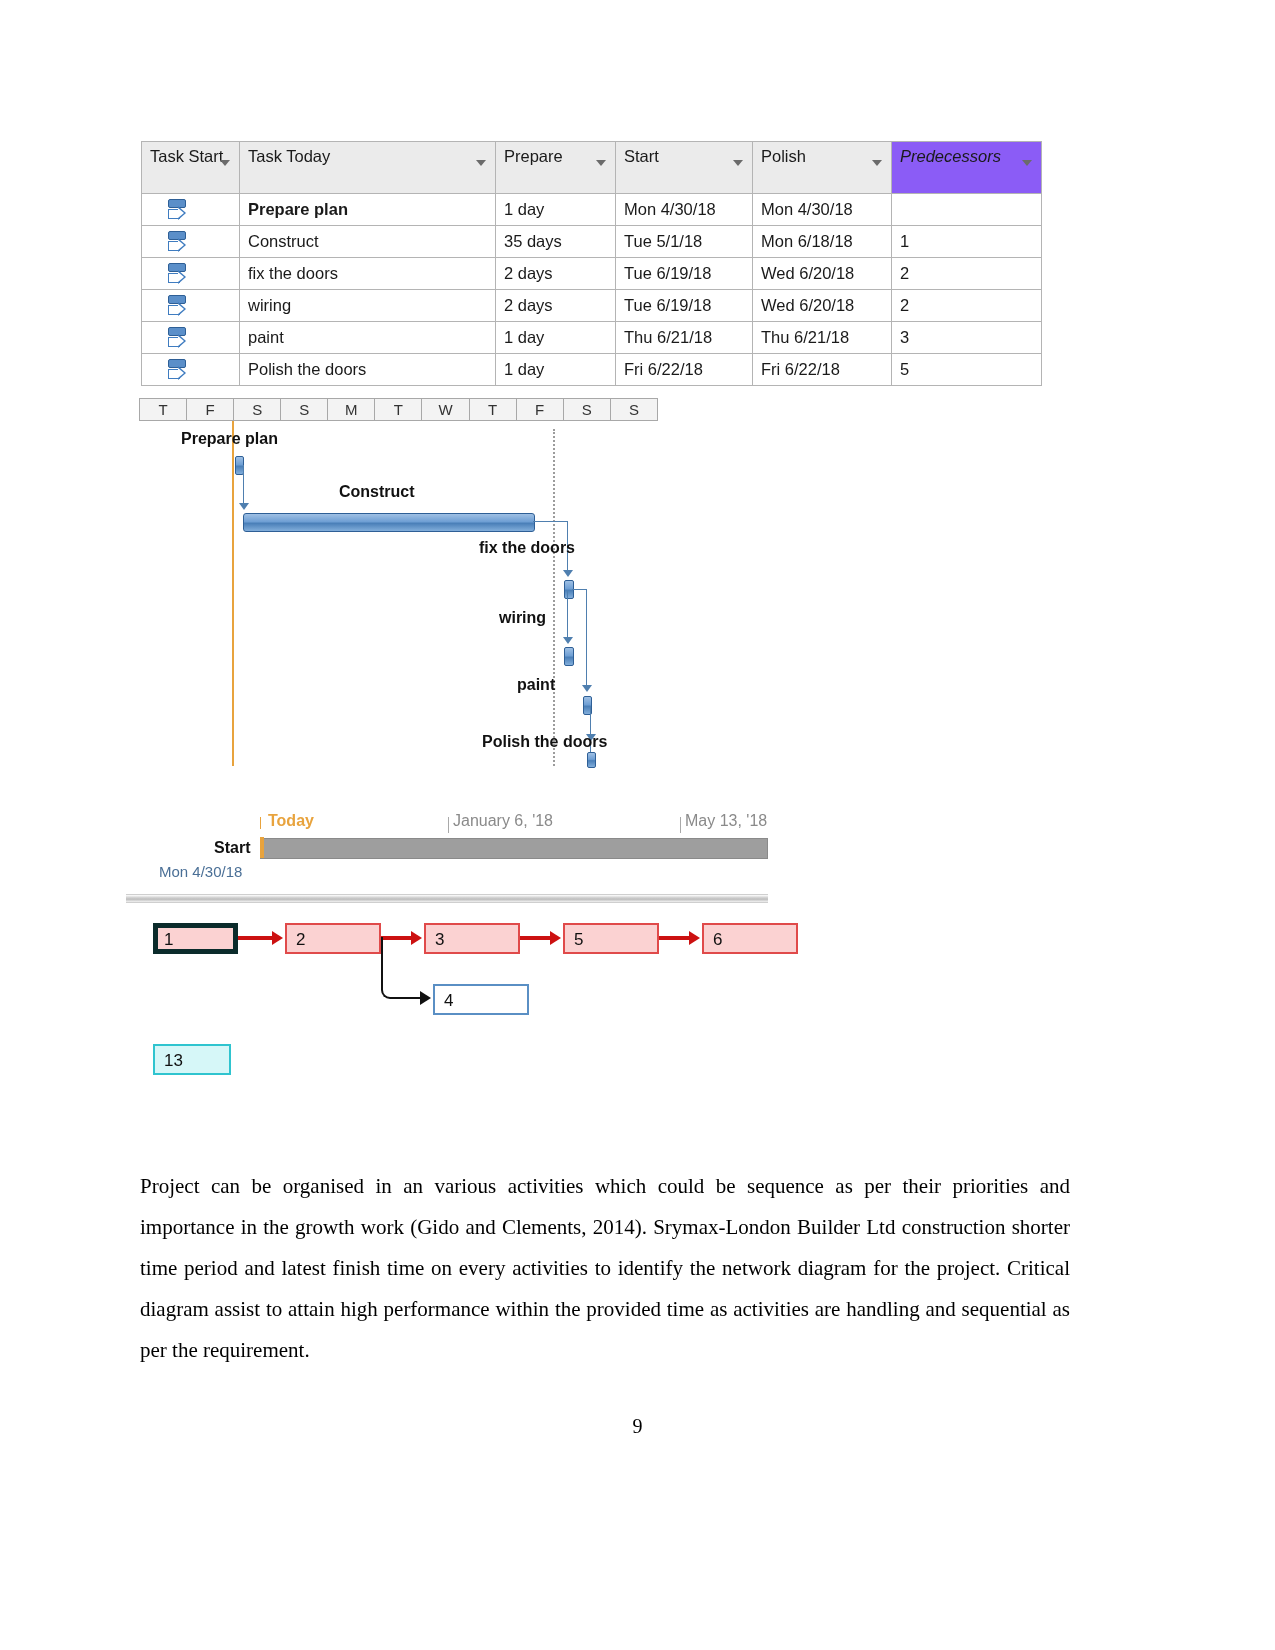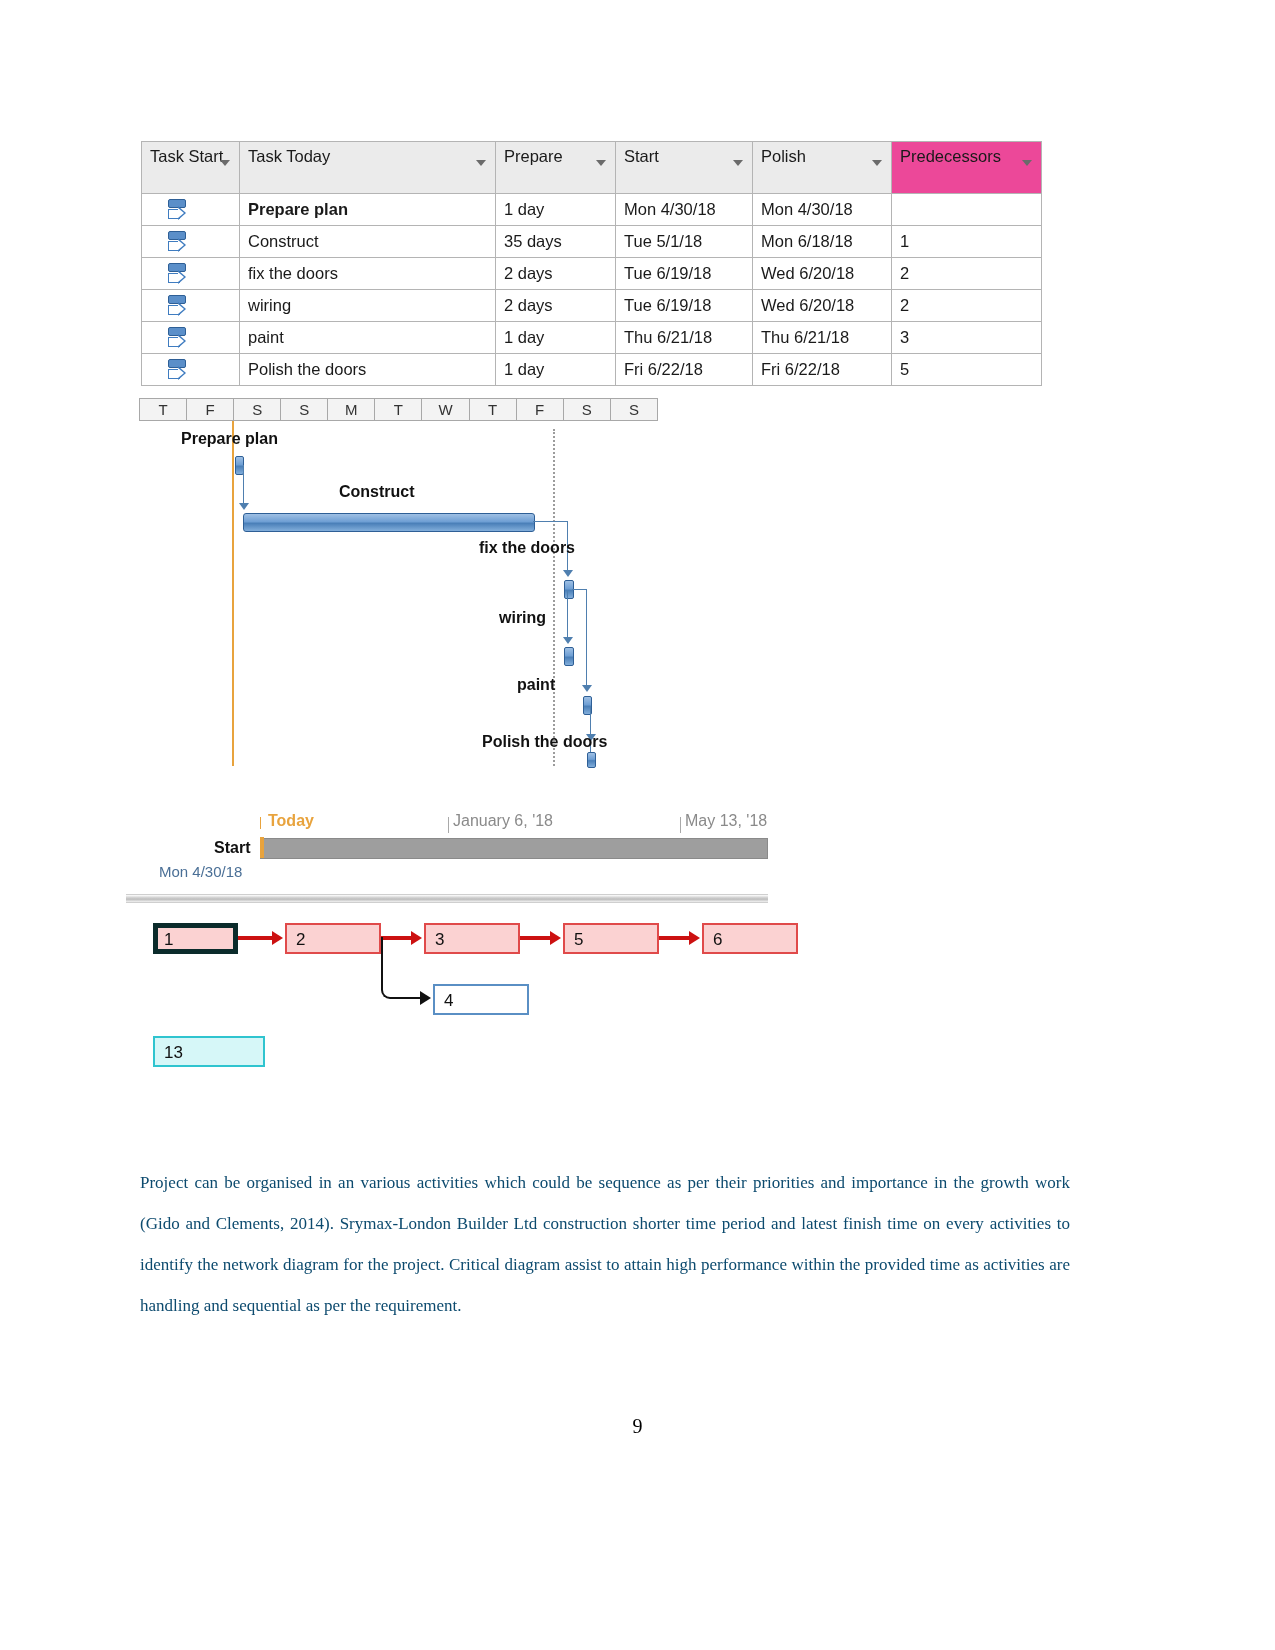--- a/index.html
+++ b/index.html
@@ -41,21 +41,22 @@
     height: 46px;
     font-size: 16.5px;
     color: #1a1a1a;
     position: relative;
     padding-left: 8px;
     vertical-align: top;
     padding-top: 5px;
     line-height: 1.15;
   }
   .task-table thead th.pred-col {
-    background: #ec4899;
+    background: #8b5cf6;
+    font-style: italic;
   }
   .hdr-label { display:block; }
   .filter-arrow {
     position: absolute;
     right: 9px;
     top: 18px;
     width: 0; height: 0;
     border-left: 5px solid transparent;
     border-right: 5px solid transparent;
     border-top: 6px solid #6b6b6b;
@@ -331,23 +332,23 @@
     border-bottom-left-radius: 9px;
   }
 
   
   .body-text {
     position: absolute;
     left: 140px;
     top: 1145px;
     width: 930px;
     font-family: "Liberation Serif", serif;
-    font-size: 17px;
+    font-size: 21px;
     line-height: 41px;
-    color: #0c4a6e;
+    color: #000000;
     text-align: justify;
   }
   .page-number {
     position: absolute;
     left: 0; top: 1415px;
     width: 1275px;
     text-align: center;
     font-family: "Liberation Serif", serif;
     font-size: 20px;
     color: #000;
@@ -575,17 +576,17 @@
   <div class="net-arrow-head" style="left:550px; top:16px;"></div>
 
   <div class="net-node" style="left:563px; top:8px;">6</div>
 
   <div class="net-branch-curve" style="left:242px; top:22px; width:12px; height:60px;"></div>
   <div class="net-branch-h" style="left:252px; top:82px; width:32px;"></div>
   <div class="net-branch-head" style="left:281px; top:76px;"></div>
 
   <div class="net-node noncritical" style="left:294px; top:69px;">4</div>
 
-  <div class="net-node summary" style="left:14px; top:121px; width:112px;">13</div>
+  <div class="net-node summary" style="left:14px; top:129px; width:78px;">13</div>
 </div>
 
 <p class="body-text"> Project can be organised in an various activities which could be sequence as per their priorities and importance in the growth work (Gido and Clements, 2014).  Srymax-London Builder Ltd construction shorter time period  and latest finish time on every activities to identify the network diagram for the project. Critical diagram assist to attain high performance within the provided time as activities are handling and sequential as per the requirement.</p>
 <div class="page-number">9</div>
 
 </body></html>

